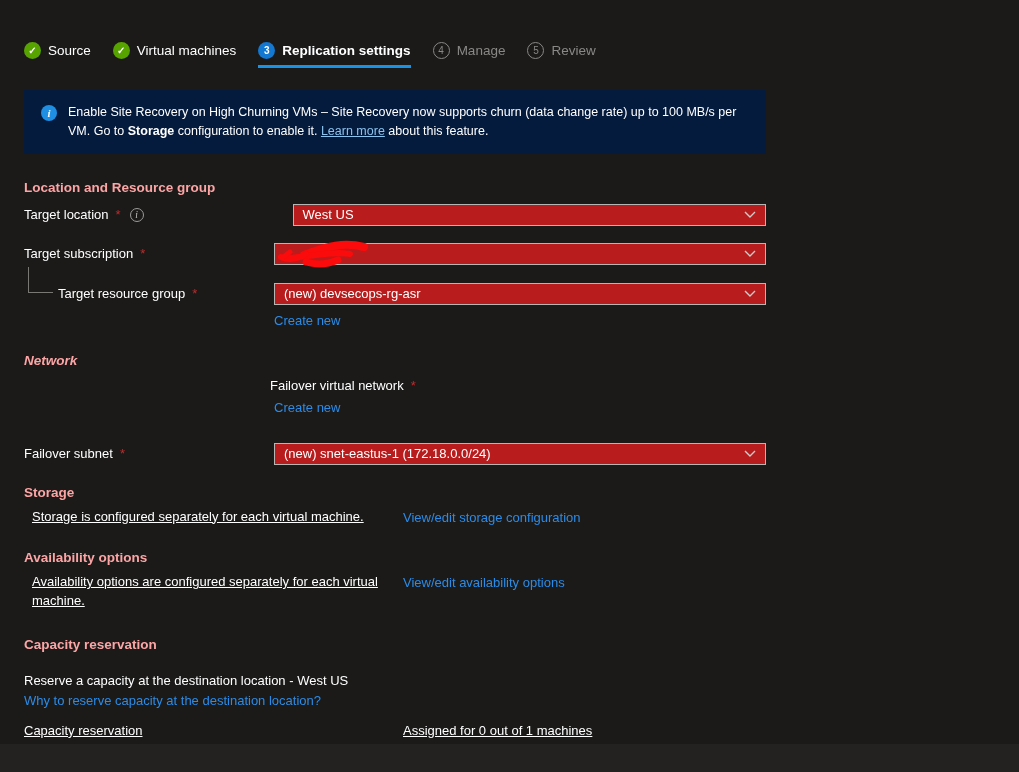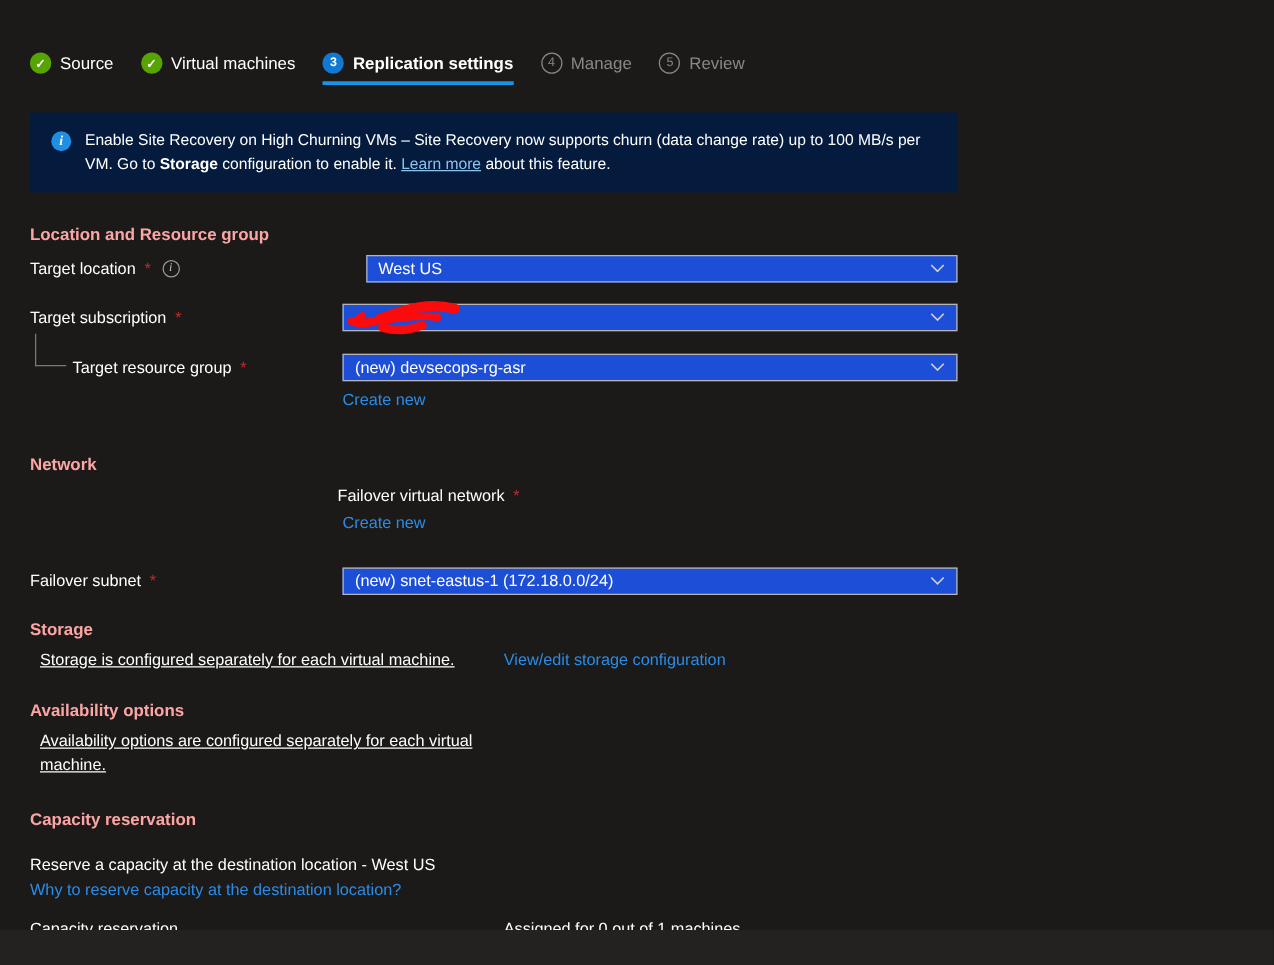--- a/index.html
+++ b/index.html
@@ -48,21 +48,21 @@
   .row { display:flex; align-items:center; }
   .row .label-col { width:250px; font-size:13px; display:flex; align-items:center; gap:5px; }
   .row .control-col { width:492px; position:relative; }
   .req { color:#c02b2b; font-size:13px; margin-left:2px; }
   .info-small {
     width:14px; height:14px; border-radius:50%; border:1px solid #9d9b99;
     color:#c8c6c4; font-size:9.5px; display:inline-flex; align-items:center; justify-content:center;
     font-family:"Liberation Serif", serif; font-style:italic; margin-left:4px;
   }
   .dropdown {
-    height:22px; border:1px solid #b8b6b4; background:#1d4ed8;
+    height:22px; border:1px solid #b8b6b4; background:#b91c1c;
     display:flex; align-items:center; padding:0 9px; font-size:13px; color:#fff;
     justify-content:space-between; cursor:pointer;
   }
   .dropdown .chev { flex:0 0 auto; margin-left:8px; display:flex; }
   .link { color:#2b8ce8; font-size:13px; cursor:pointer; display:inline-block; }
   .connector {
     position:absolute; left:4px; top:-16px; width:25px; height:26px;
     border-left:1px solid #7a7875; border-bottom:1px solid #7a7875;
   }
   .indent-label { margin-left:34px; }
@@ -171,21 +171,21 @@
     </div>
   </div>
 
   <div class="row" style="margin-top:6px;">
     <div class="label-col"></div>
     <div class="control-col">
       <span class="link">Create new</span>
     </div>
   </div>
 
-  <div class="section-heading" style="margin-top:35px;">Network</div>
+  <div class="section-heading" style="margin-top:24px;font-style:italic;">Network</div>
 
   <div class="row" style="margin-top:10px;flex-direction:column;">
     <div class="label-col">
       <span>Failover virtual network</span>
         <span class="req">*</span>
     </div>
   </div>
 
   <div class="row" style="margin-top:5px;">
     <div class="label-col"></div>
@@ -215,20 +215,23 @@
   <div class="desc-row" style="margin-top:8px;">
     <div class="desc">Storage is configured separately for each virtual machine.</div>
     <div class="link-col">
       <span class="link">View/edit storage configuration</span>
     </div>
   </div>
 
   <div class="section-heading" style="margin-top:24px;">Availability options</div>
   <div class="desc-row" style="margin-top:8px;">
     <div class="desc">Availability options are configured separately for each virtual machine.</div>
+    <div class="link-col">
+      <span class="link">View/edit availability options</span>
+    </div>
   </div>
 
   <div class="section-heading" style="margin-top:26px;">Capacity reservation</div>
   <div class="plain-text" style="margin-top:20px;">Reserve a capacity at the destination location - West US</div>
   <div><span class="link" style="margin-top:2px;">Why to reserve capacity at the destination location?</span></div>
 
   <div class="desc-row" style="margin-top:13px;">
     <div class="plain-text" style="width:379px;">Capacity reservation</div>
     <div>
       <div class="plain-text">Assigned for 0 out of 1 machines</div>

